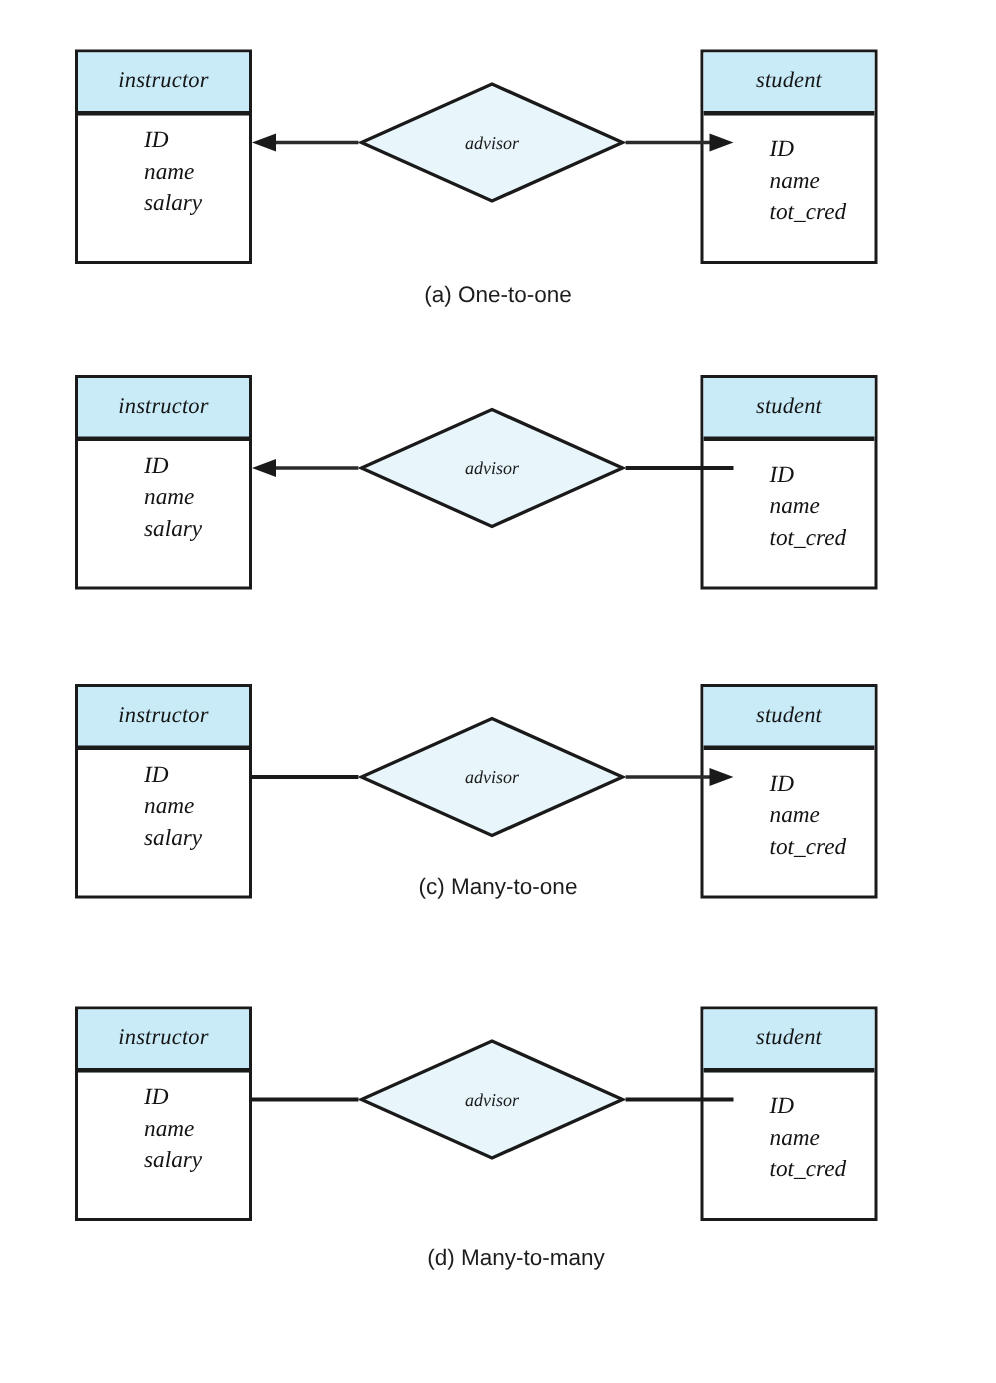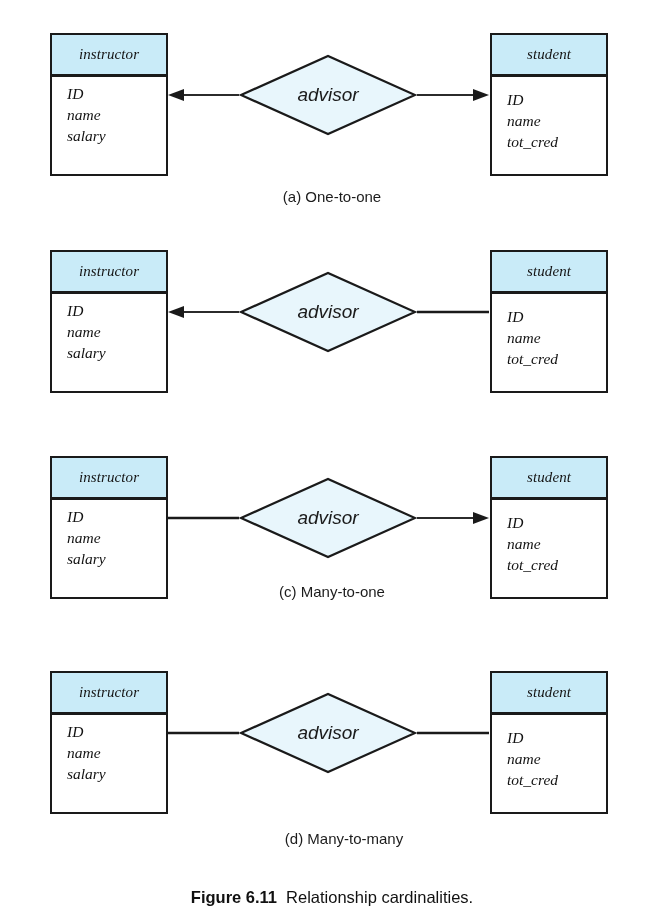--- a/index.html
+++ b/index.html
@@ -32,21 +32,21 @@
   
   .entity {
     position: absolute;
     box-sizing: border-box;
     border: 2px solid #1a1a1a;
     background: #ffffff;
     width: 118px;
     height: 143px;
   }
   .entity.left  { left: 50px;  top: 0; }
-  .entity.right { left: 490px; top: 0; }
+  .entity.right { left: 467px; top: 0; }
 
   .entity-header {
     height: 42px;
     background: #c9ebf8;
     border-bottom: 3px solid #1a1a1a;
     display: flex;
     align-items: center;
     justify-content: center;
     box-sizing: border-box;
   }
@@ -54,20 +54,21 @@
     font-family: "Liberation Serif", serif;
     font-style: italic;
     font-size: 15px;
     color: #151515;
     letter-spacing: 0.1px;
   }
 
   .entity-attrs {
     padding: 6px 0 0 15px;
     box-sizing: border-box;
+    margin-left: 29px;
   }
   .entity.right .entity-attrs {
     padding-top: 12px;
   }
   .attr {
     font-family: "Liberation Serif", serif;
     font-style: italic;
     font-size: 15.5px;
     line-height: 21px;
     color: #131313;
@@ -90,23 +91,23 @@
   }
   .rel-label {
     position: absolute;
     left: 0;
     top: 0;
     width: 178px;
     height: 82px;
     display: flex;
     align-items: center;
     justify-content: center;
-    font-family: Liberation Sans, sans-serif;
+    font-family: Liberation Serif, serif;
     font-style: italic;
-    font-size: 19px;
+    font-size: 12px;
     color: #1b1b1b;
     pointer-events: none;
   }
 
   
   .connectors {
     position: absolute;
     left: 0;
     top: 0;
     width: 664px;
@@ -296,17 +297,14 @@
 
     <div class="relationship">
       <svg width="178" height="82">
         <polygon points="2,41 89,2 176,41 89,80" fill="#e8f6fc" stroke="#1a1a1a" stroke-width="2.2" stroke-linejoin="miter"></polygon>
       </svg>
       <div class="rel-label">advisor</div>
     </div>
   </div>
   <div class="sub-caption" style="top:830px;padding-left:12px;">(d) Many-to-many</div>
 
-  <div class="figure-caption">
-    <span class="fig-num">Figure 6.11</span><span class="fig-text">Relationship cardinalities.</span>
-  </div>
 
 </div>
 
 </body></html>

